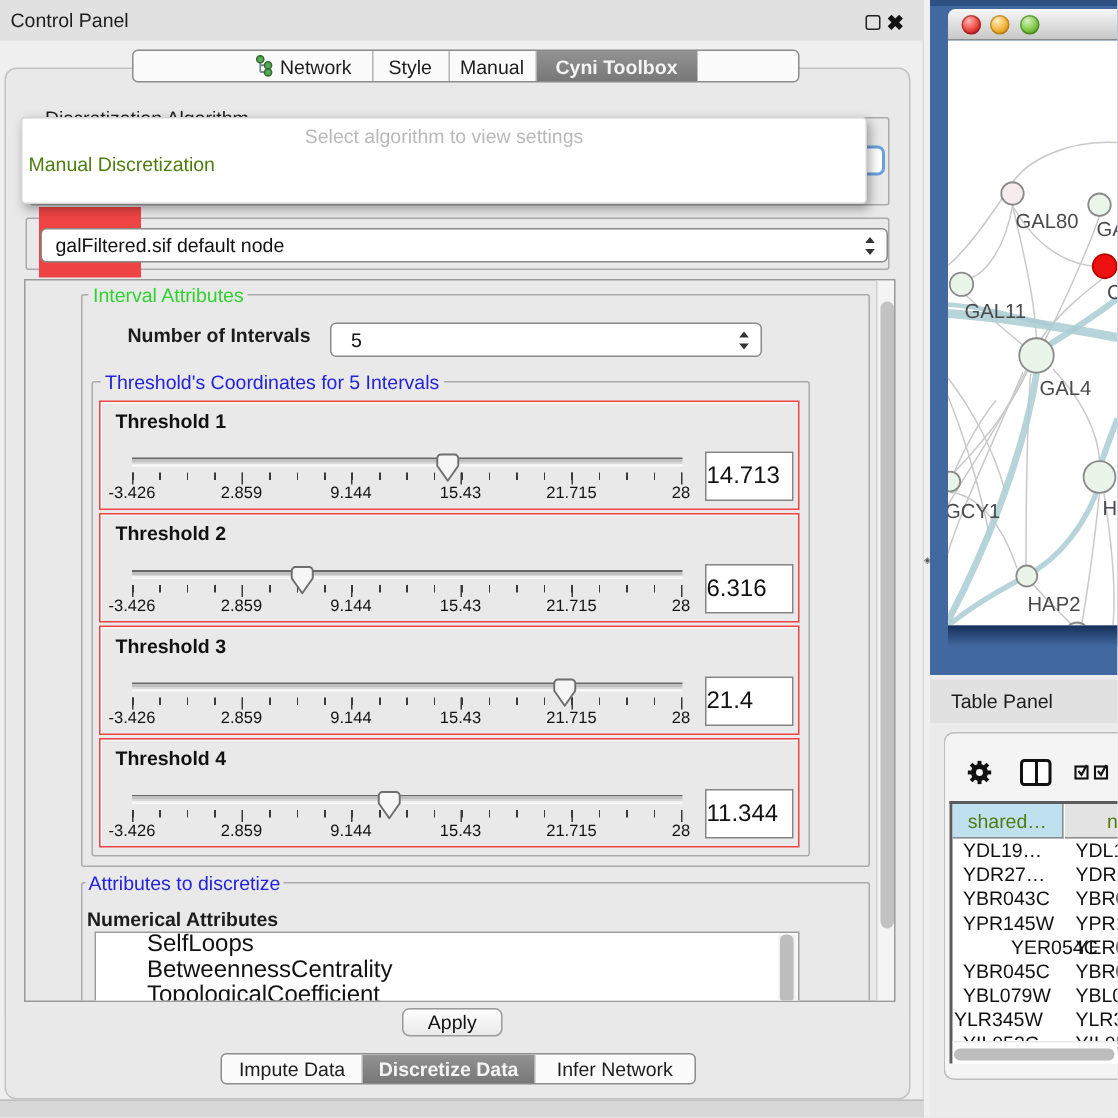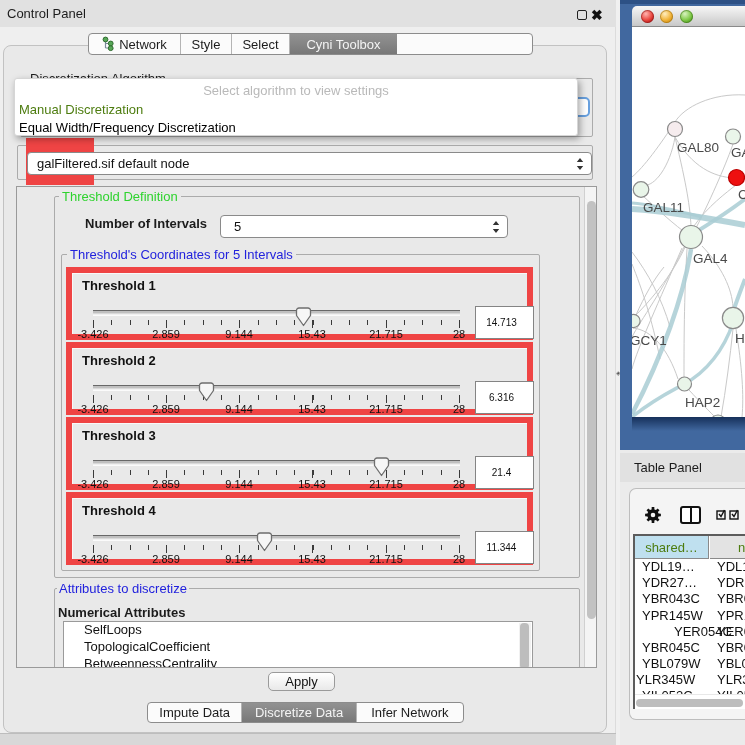--- a/index.html
+++ b/index.html
@@ -8,46 +8,46 @@
 .abs{position:absolute;}
 
 #cpwin{left:0;top:0;width:616px;height:733px;background:#efefef;border-right:1px solid #dcdcdc;}
 #cptitle{left:0;top:0;width:616px;height:27px;background:#e1e1e1;font-size:13px;color:#1c1c1c;line-height:27px;padding-left:7px;}
 #cpfloat{left:577px;top:10px;width:10px;height:10px;border:1.5px solid #222;border-radius:2px;}
 #cpx{left:591px;top:7px;font-size:14px;font-weight:bold;color:#111;}
 
 .seg{display:flex;background:#fbfbfb;border:1px solid #8c8c8c;border-radius:4px;overflow:hidden;font-size:13px;color:#1c1c1c;}
 .seg .it{display:flex;align-items:center;justify-content:center;border-left:1px solid #b4b4b4;white-space:nowrap;}
 .seg .it:first-child{border-left:none;}
-.seg .sel{background:linear-gradient(#929292,#787878);color:#f4f4f4;}
-#toptabs{left:88px;top:33px;width:445px;height:22px;}
+.seg .sel{background:linear-gradient(#929292,#787878);color:#f4f4f4;font-weight:bold;}
+#toptabs{left:88px;top:33px;width:445px;height:22px;justify-content:center;}
 #bottabs{left:147px;top:702px;width:317px;height:21px;}
 
 #mainpanel{left:3px;top:45px;width:604px;height:688px;background:#e9e9e9;border:1px solid #c2c2c2;border-radius:8px;}
 .grouptitle{position:absolute;font-size:13px;color:#1c1c1c;}
 .gline{position:absolute;border:1px solid #ababab;border-radius:2px;}
 
 .combo{position:absolute;background:#fff;border:1px solid #8a8a8a;border-radius:4px;font-size:13px;color:#111;}
 .combo .txt{position:absolute;left:9px;top:0;line-height:21px;}
 .arr{position:absolute;right:7px;top:50%;margin-top:-6px;width:8px;height:12px;}
 
 #viewport{left:16px;top:186px;width:581px;height:482px;border:1px solid #9a9a9a;background:#e9e9e9;overflow:hidden;}
 #vsb{left:567px;top:0px;width:13px;height:480px;background:#f4f4f4;border-left:1px solid #d0d0d0;}
 #vsbthumb{left:2px;top:14px;width:9px;height:418px;background:#c2c2c2;border-radius:5px;}
 
-.thr{position:absolute;left:49px;width:467px;height:73px;border:6px solid #ef4444;background:#e9e9e9;box-shadow:inset 0 1px 0 #f8f8f8, inset 1px 0 0 #f8f8f8;}
+.thr{position:absolute;left:49px;width:467px;height:73px;border:1px solid #ef4444;background:#e9e9e9;box-shadow:inset 0 1px 0 #f8f8f8, inset 1px 0 0 #f8f8f8;}
 .thr .tl{position:absolute;left:10px;top:5px;font-weight:bold;font-size:13px;color:#111;}
 .track{position:absolute;left:21px;top:37px;width:367px;height:6px;background:linear-gradient(180deg,#686868 0 1px,#c0c0c0 1px 3px,#d9d9d9 3px 4px,#f1f1f1 4px);border-bottom:1px solid #fbfbfb;}
 .ticks{position:absolute;left:21px;top:47px;width:368px;height:5px;background:repeating-linear-gradient(90deg,#3a3a3a 0 1px,transparent 1px 18.3px);}
 .mtick{position:absolute;top:47px;width:1px;height:8px;background:#3a3a3a;}
 .slab{position:absolute;top:55px;font-size:11px;color:#111;width:50px;text-align:center;}
-.vbox{position:absolute;left:403px;top:33px;width:59px;height:33px;background:#fff;border:1px solid #848484;font-size:10px;color:#111;text-align:center;line-height:31px;padding-right:6px;}
+.vbox{position:absolute;left:403px;top:33px;width:59px;height:33px;background:#fff;border:1px solid #848484;font-size:16px;color:#111;text-align:left;line-height:31px;padding-right:6px;}
 .thumb{position:absolute;top:34px;}
 
-#attrlist{left:46px;top:434px;width:470px;height:60px;background:#fff;border:1px solid #9a9a9a;font-size:13px;color:#111;}
+#attrlist{left:46px;top:434px;width:470px;height:60px;background:#fff;border:1px solid #9a9a9a;font-size:16px;color:#111;padding-left:14px;}
 #attrlist .li{height:16.8px;line-height:16.8px;padding-left:20px;}
 #alsb{position:absolute;right:1px;top:1px;width:12px;height:47px;background:#f1f1f1;}
 #alsbthumb{position:absolute;right:2px;top:0px;width:9px;height:46px;background:#bdbdbd;border-radius:4px;}
 
 #applybtn{left:268px;top:672px;width:67px;height:19px;background:linear-gradient(#ffffff,#e9e9e9);border:1px solid #9a9a9a;border-radius:5px;font-size:13px;color:#111;text-align:center;line-height:17px;}
 
 #popup{left:14px;top:78px;width:564px;height:58px;background:#fff;border:1px solid #d6d6d6;border-radius:3px;box-shadow:2px 3px 7px rgba(0,0,0,0.35);z-index:50;font-size:13px;}
 #popup .p1{position:absolute;left:0;top:4px;width:100%;text-align:center;color:#b9b9b9;}
 #popup .p2{position:absolute;left:4px;top:23px;font-weight:normal;color:#4d7c0f;}
 #popup .p3{position:absolute;left:4px;top:41px;color:#000;}
@@ -77,41 +77,41 @@
 <div class="abs" id="cpx">✖</div>
 <div class="abs" id="mainpanel"></div>
 <div class="abs seg" id="toptabs" style="left:88px;top:33px;width:445px;height:22px;">
   <div class="it" style="width:91px;"><svg width="13" height="16" viewBox="0 0 13 16" style="margin-right:4px;">
         <path d="M3.5 4 V12 M3.5 7.5 H8 M3.5 12 H8" stroke="#7a8a9a" stroke-width="1.2" fill="none"></path>
         <circle cx="3.5" cy="3.5" r="2.4" fill="#57a757" stroke="#2e6b2e"></circle>
         <circle cx="8.7" cy="7.5" r="2.4" fill="#57a757" stroke="#2e6b2e"></circle>
         <circle cx="8.7" cy="12.2" r="2.4" fill="#57a757" stroke="#2e6b2e"></circle>
       </svg>Network</div>
   <div class="it" style="width:51px;">Style</div>
-  <div class="it" style="width:58px;">Select</div>
+  <div class="it" style="width:58px;">Manual</div>
   <div class="it sel" style="width:108px;">Cyni Toolbox</div>
 </div>
 
 <div class="gline" style="left:20px;top:78px;width:573px;height:59px;"></div>
 <div class="grouptitle" style="left:30px;top:71px;">Discretization Algorithm</div>
 <div class="abs" style="left:560px;top:97px;width:30px;height:20px;border:2.5px solid #68a0de;border-radius:5px;background:#fff;"></div>
 
 <div class="gline" style="left:17px;top:145px;width:576px;height:35px;border-radius:2px;"></div>
 <div class="grouptitle" style="left:26px;top:138px;background:#ef4444;padding:16px 3px;">Table Data</div>
 <div class="combo" style="left:27px;top:152px;width:565px;height:23px;">
     <span class="txt">galFiltered.sif default node</span>
     <svg class="arr" viewBox="0 0 8 12">
       <path d="M4 0 L7.2 4 H0.8 Z M4 12 L7.2 8 H0.8 Z" fill="#333"></path>
     </svg>
   </div>
 
 <div class="abs" id="viewport">
 
   <div class="gline" style="left:37px;top:9px;width:526px;height:382px;"></div>
-  <div class="grouptitle" style="left:42px;top:2px;background:#e9e9e9;padding:0 3px;color:#2ed32e;">Threshold Definition</div>
+  <div class="grouptitle" style="left:42px;top:2px;background:#e9e9e9;padding:0 3px;color:#2ed32e;">Interval Attributes</div>
   <div class="grouptitle" style="left:68px;top:29px;font-weight:bold;">Number of Intervals</div>
   <div class="combo" style="left:203px;top:28px;width:288px;height:23px;">
       <span class="txt" style="left:13px;">5</span>
       <svg class="arr" viewBox="0 0 8 12">
         <path d="M4 0 L7.2 4 H0.8 Z M4 12 L7.2 8 H0.8 Z" fill="#333"></path>
       </svg>
     </div>
   <div class="gline" style="left:44px;top:67px;width:479px;height:317px;"></div>
   <div class="grouptitle" style="left:50px;top:60px;background:#e9e9e9;padding:0 3px;color:#2222dd;">Threshold's Coordinates for 5 Intervals</div>
 
@@ -198,42 +198,41 @@
           <path d="M4 1 H13 A2.5 2.5 0 0 1 15.5 3.5 V8.5 L8.5 18.5 L1.5 8.5 V3.5 A2.5 2.5 0 0 1 4 1 Z" fill="#f6f6f6" stroke="#6e6e6e" stroke-width="1.3" stroke-linejoin="round"></path>
         </svg></div>
     <div class="vbox">11.344</div>
   </div>
 
   <div class="gline" style="left:37px;top:401px;width:526px;height:90px;"></div>
   <div class="grouptitle" style="left:40px;top:394px;background:#e9e9e9;padding:0 2px;color:#2222dd;">Attributes to discretize</div>
   <div class="grouptitle" style="left:41px;top:418px;font-weight:bold;">Numerical Attributes</div>
   <div class="abs" id="attrlist">
     <div class="li">SelfLoops</div>
+    <div class="li">BetweennessCentrality</div>
     <div class="li">TopologicalCoefficient</div>
-    <div class="li">BetweennessCentrality</div>
     <div id="alsb">
         <div id="alsbthumb"></div>
       </div>
   </div>
   <div class="abs" id="vsb">
       <div class="abs" id="vsbthumb"></div>
     </div>
 </div>
 <div class="abs" id="applybtn">Apply</div>
 <div class="abs seg" id="bottabs" style="left:147px;top:702px;width:317px;height:21px;">
   <div class="it" style="width:94px;">Impute Data</div>
   <div class="it sel" style="width:115px;">Discretize Data</div>
   <div class="it" style="width:108px;">Infer Network</div>
 </div>
 <div class="abs" style="left:0;top:733px;width:616px;height:12px;background:#d8d8d8;border-top:1px solid #bdbdbd;"></div>
 
 <div class="abs" id="popup">
   <div class="p1">Select algorithm to view settings</div>
   <div class="p2">Manual Discretization</div>
-  <div class="p3">Equal Width/Frequency Discretization</div>
 </div>
 
 <div class="abs" id="divider"></div>
 <div class="abs" style="left:616px;top:369px;width:4px;height:6px;color:#555;font-size:6px;">◈</div>
 <div class="abs" id="bluebg"></div>
 <div class="abs" id="netwin">
   <div class="abs" id="nettitle">
     <div class="light" style="left:9px;background:radial-gradient(circle at 38% 30%,#ffb5b0,#ea4a42 50%,#b51515 80%,#8c0d0d);box-shadow:inset 0 0 0 1px rgba(130,25,25,.55);"></div>
     <div class="light" style="left:28px;background:radial-gradient(circle at 38% 30%,#ffeec0,#f2b53c 50%,#cf8c10 80%,#a5700a);box-shadow:inset 0 0 0 1px rgba(150,105,15,.55);"></div>
     <div class="light" style="left:48px;background:radial-gradient(circle at 38% 30%,#d8f2c0,#82ca4b 50%,#4d9a1d 80%,#3a7a12);box-shadow:inset 0 0 0 1px rgba(60,110,25,.55);"></div>

